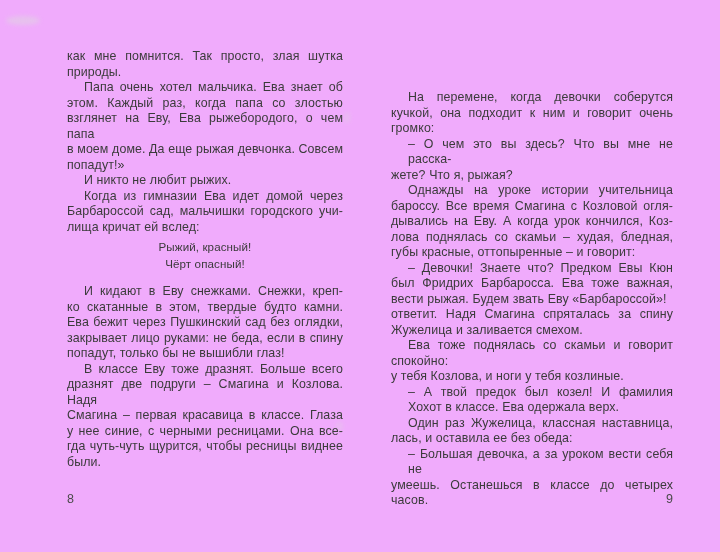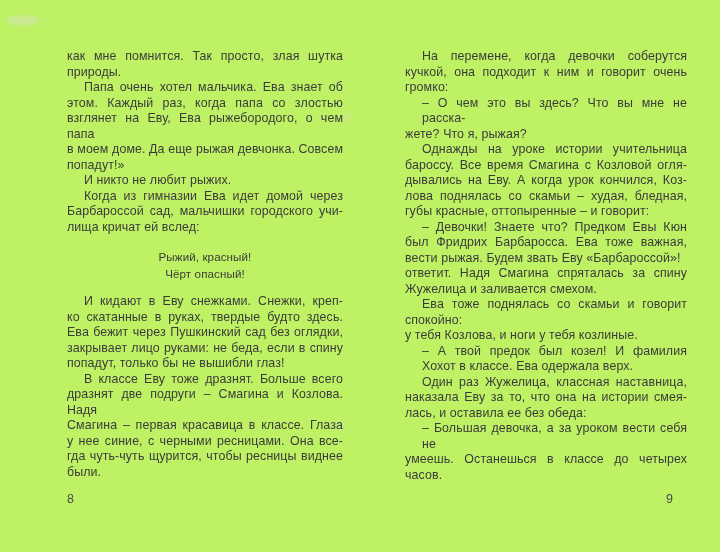--- a/index.html
+++ b/index.html
@@ -11,43 +11,43 @@
     width: 720px;
     height: 552px;
     position: relative;
     overflow: hidden;
     font-family: "Liberation Sans", "DejaVu Sans", sans-serif;
     color: #3b3b3b;
   }
   .spread {
     position: absolute;
     inset: 0;
-    background: #bef264;
+    background: #f0abfc;
   }
   .page-text {
     position: absolute;
     top: 49px;
     font-size: 12.4px;
     line-height: 15.5px;
     letter-spacing: 0.1px;
   }
   .page-text.left  { left: 67px;  width: 276px; }
-  .page-text.right { left: 405px; width: 282px; }
+  .page-text.right { left: 391px; width: 282px; margin-top: 41px; }
 
   .block { margin: 0; }
   .line {
     text-align: justify;
     text-align-last: justify;
     white-space: normal;
   }
   .line.last { text-align-last: left; }
   .paragraph.indent .line.first { padding-left: 17px; }
 
   .verse {
-    margin: 14px 0 12px 0;
+    margin: 4px 0 12px 0;
     font-size: 11.6px;
     line-height: 16.5px;
   }
   .verse .line,
   .verse .line.last {
     text-align: center;
     text-align-last: center;
     padding: 0;
   }
 
@@ -101,21 +101,21 @@
         <div class="line first">Когда из гимназии Ева идет домой через</div>
         <div class="line">Барбароссой сад, мальчишки городского учи-</div>
         <div class="line last">лища кричат ей вслед:</div>
       </div>
       <div class="block verse">
         <div class="line first">Рыжий, красный!</div>
         <div class="line last">Чёрт опасный!</div>
       </div>
       <div class="block paragraph indent">
         <div class="line first">И кидают в Еву снежками. Снежки, креп-</div>
-        <div class="line">ко скатанные в руках, твердые будто здесь.</div>
+        <div class="line">ко скатанные в этом, твердые будто камни.</div>
         <div class="line">Ева бежит через Пушкинский сад без оглядки,</div>
         <div class="line">закрывает лицо руками: не беда, если в спину</div>
         <div class="line last">попадут, только бы не вышибли глаз!</div>
       </div>
       <div class="block paragraph indent">
         <div class="line first">В классе Еву тоже дразнят. Больше всего</div>
         <div class="line">дразнят две подруги – Смагина и Козлова. Надя</div>
         <div class="line">Смагина – первая красавица в классе. Глаза</div>
         <div class="line">у нее синие, с черными ресницами. Она все-</div>
         <div class="line">гда чуть-чуть щурится, чтобы ресницы виднее</div>
@@ -155,21 +155,20 @@
       </div>
       <div class="block paragraph indent">
         <div class="line last">у тебя Козлова, и ноги у тебя козлиные.</div>
         <div class="line first">– А твой предок был козел! И фамилия</div>
       </div>
       <div class="block paragraph indent">
         <div class="line first last">Хохот в классе. Ева одержала верх.</div>
       </div>
       <div class="block paragraph indent">
         <div class="line first">Один раз Жужелица, классная наставница,</div>
-        <div class="line">наказала Еву за то, что она на истории смея-</div>
         <div class="line last">лась, и оставила ее без обеда:</div>
       </div>
       <div class="block paragraph indent">
         <div class="line first">– Большая девочка, а за уроком вести себя не</div>
         <div class="line last">умеешь. Останешься в классе до четырех часов.</div>
       </div>
     </div>
 
   <div class="page-num left-num">8</div>
 

